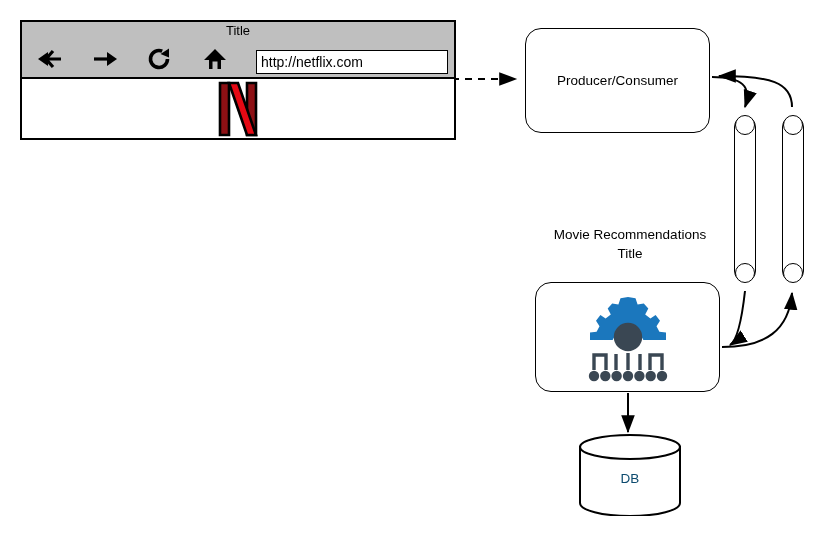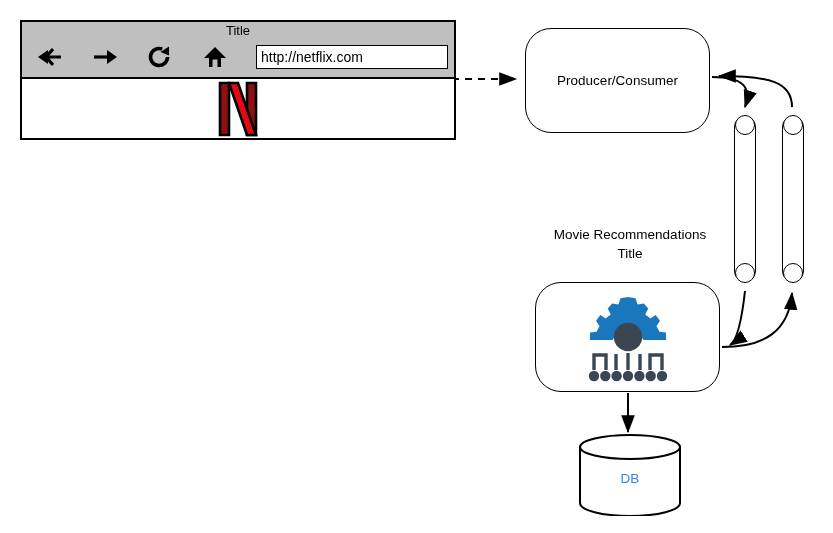--- a/index.html
+++ b/index.html
@@ -58,21 +58,21 @@
     line-height: 16px;
     color: #000000;
   }
   .browser-toolbar {
     position: absolute;
     top: 18px;
     left: 8px;
     right: 6px;
     height: 34px;
     display: flex;
-    align-items: center;
+    align-items: flex-end;
     gap: 15px;
   }
   .nav-btn {
     width: 40px;
     height: 30px;
     display: flex;
     align-items: center;
     justify-content: center;
     cursor: pointer;
   }
@@ -104,21 +104,21 @@
     top: 50%;
     transform: translate(-50%, -50%);
     width: 44px;
     height: 56px;
   }
 
   
   .node {
     position: absolute;
     border: 1.6px solid #000000;
-    border-radius: 26px;
+    border-radius: 16px;
     background: #ffffff;
     box-sizing: border-box;
     display: flex;
     align-items: center;
     justify-content: center;
   }
   .node-label {
     font-size: 13.5px;
     line-height: 17px;
     text-align: center;
@@ -161,21 +161,21 @@
     height: 82px;
   }
   .db-label {
     position: absolute;
     left: 577px;
     top: 470px;
     width: 106px;
     text-align: center;
     font-size: 13.5px;
     line-height: 17px;
-    color: #3b82f6;
+    color: #0c4a6e;
   }
 
   
   .pipe {
     position: absolute;
     width: 22px;
     border: 1.6px solid #000000;
     border-radius: 11px;
     background: #ffffff;
     box-sizing: border-box;

